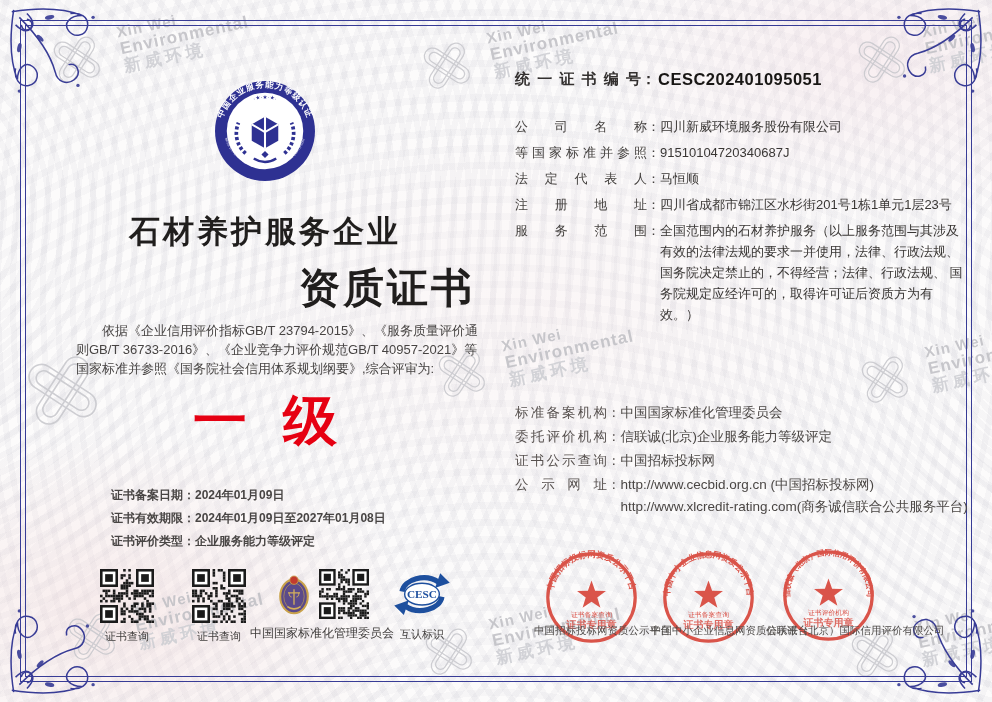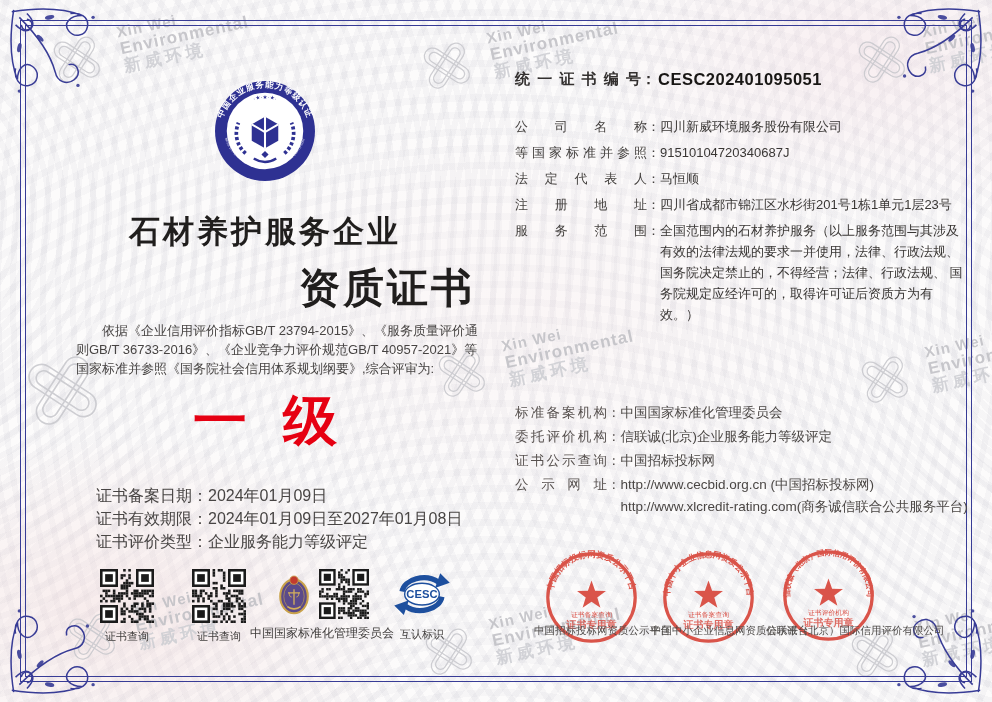--- a/index.html
+++ b/index.html
@@ -31,40 +31,40 @@
   .wm-l1{font-size:15px;}
   .wm-l2{font-size:17px;}
   .wm-l3{font-size:17px; color:#cccdd2; letter-spacing:4px;}
   
   .badge{position:absolute; left:214px; top:80px; width:102px; height:102px;}
   .cert-title{position:absolute; left:55px; top:211px; width:420px; text-align:center; color:#201e1d; font-weight:bold;}
   .cert-title .t1{font-size:31px; letter-spacing:3px;}
   .cert-title .t2{font-size:41px; letter-spacing:3px; margin-top:8px;text-align:right;}
   .basis{position:absolute; left:76px; top:321px; width:408px; font-size:13px; line-height:19px; color:#474443; text-indent:26px;}
   .grade{position:absolute; left:55px; top:385px; width:420px; text-align:center; font-size:54px; font-weight:bold; color:#e60012; letter-spacing:36px; text-indent:36px;}
-  .dates{position:absolute; left:96px; top:484px; font-size:16px; color:#484544; line-height:23px;}
+  .dates{position:absolute; left:111px; top:484px; font-size:12px; color:#484544; line-height:23px;font-weight:bold;}
   .dates .row{white-space:nowrap;}
   
   .certno{position:absolute; left:515px; top:70px; display:flex; align-items:center; color:#33302f;}
   .certno .lab{display:inline-block; width:126px; font-size:15px; font-weight:bold; text-align:justify; text-align-last:justify;}
   .certno .col{font-size:15px; font-weight:bold;}
   .certno .val{font-size:16.5px; font-weight:bold; color:#181614; letter-spacing:.5px; margin-left:2px;}
   .fields{position:absolute; left:515px; top:116px; width:452px;}
   .frow{display:flex; margin-bottom:5px; font-size:13px; line-height:21px;}
   .frow .lab{flex:none; width:132px; color:#44413f; text-align:justify; text-align-last:justify;}
   .frow .col{flex:none; color:#44413f;}
   .frow .val{flex:1; color:#393634;}
   .info{position:absolute; left:515px; top:404px; width:462px;}
   .irow{display:flex; margin-bottom:6px; font-size:13.5px; line-height:18px;}
   .irow .lab{flex:none; width:92px; color:#57514f; text-align:justify; text-align-last:justify;}
   .irow .col{flex:none; color:#57514f;}
   .irow .val{flex:1; color:#4a4644;}
   .irow .val .v2{margin-top:4px;}
   
-  .f-item{position:absolute; top:569px; display:flex; flex-direction:column; align-items:center;}
+  .f-item{position:absolute; top:569px; display:flex; flex-direction:column; align-items:center;font-family:Liberation Serif, serif;}
   .f-item .cap{margin-top:6px; font-size:11px; color:#3f3c3b; white-space:nowrap;}
   .fi-1{left:84px; width:86px;}
   .fi-2{left:176px; width:86px;}
   .fi-3{left:252px; width:140px;}
   .fi-4{left:382px; width:80px;}
   .qr{width:54px; height:54px;}
   .qr-s{width:50px; height:50px;}
   .sac-row{display:flex; align-items:center; gap:7px;}
   .emblem{width:36px; height:48px;}
   .cesc{width:64px; height:52px;}

